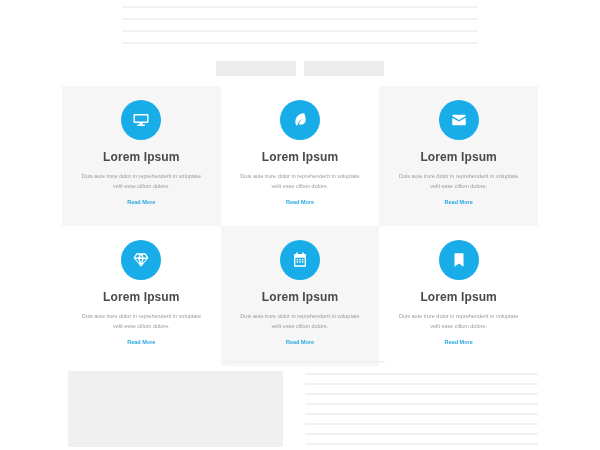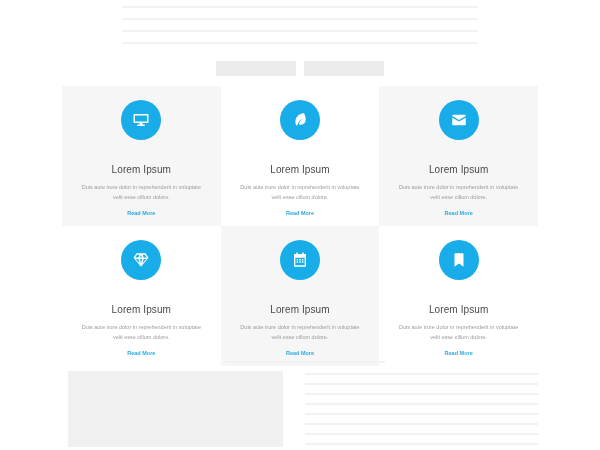--- a/index.html
+++ b/index.html
@@ -80,23 +80,23 @@
     justify-content: center;
     flex: 0 0 auto;
   }
   .icon-circle svg {
     width: 18px;
     height: 18px;
     fill: #ffffff;
     display: block;
   }
   .card-title {
-    margin-top: 24px;
-    font-size: 10px;
-    font-weight: normal;
+    margin-top: 10px;
+    font-size: 12px;
+    font-weight: bold;
     color: #4a4a4a;
     letter-spacing: 0.1px;
     text-align: center;
   }
   .card-desc {
     margin-top: 7px;
     font-size: 5.5px;
     line-height: 1.85;
     color: #9b9b9b;
     text-align: center;

